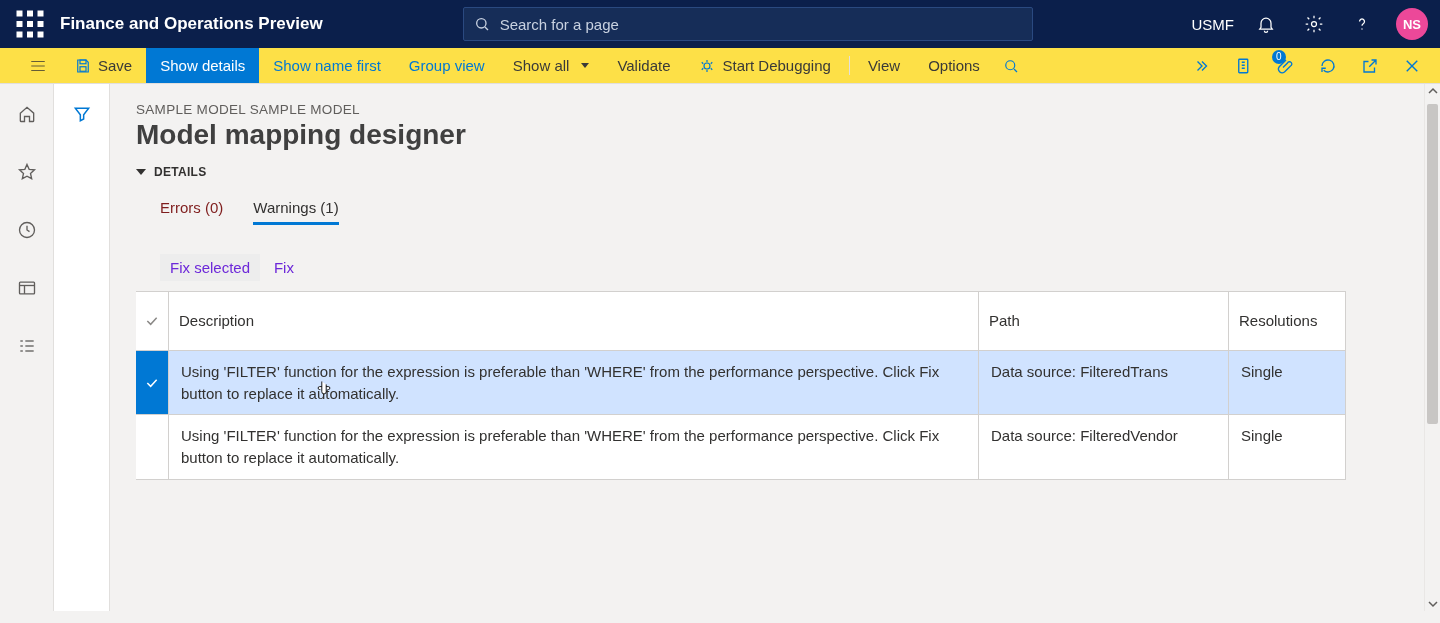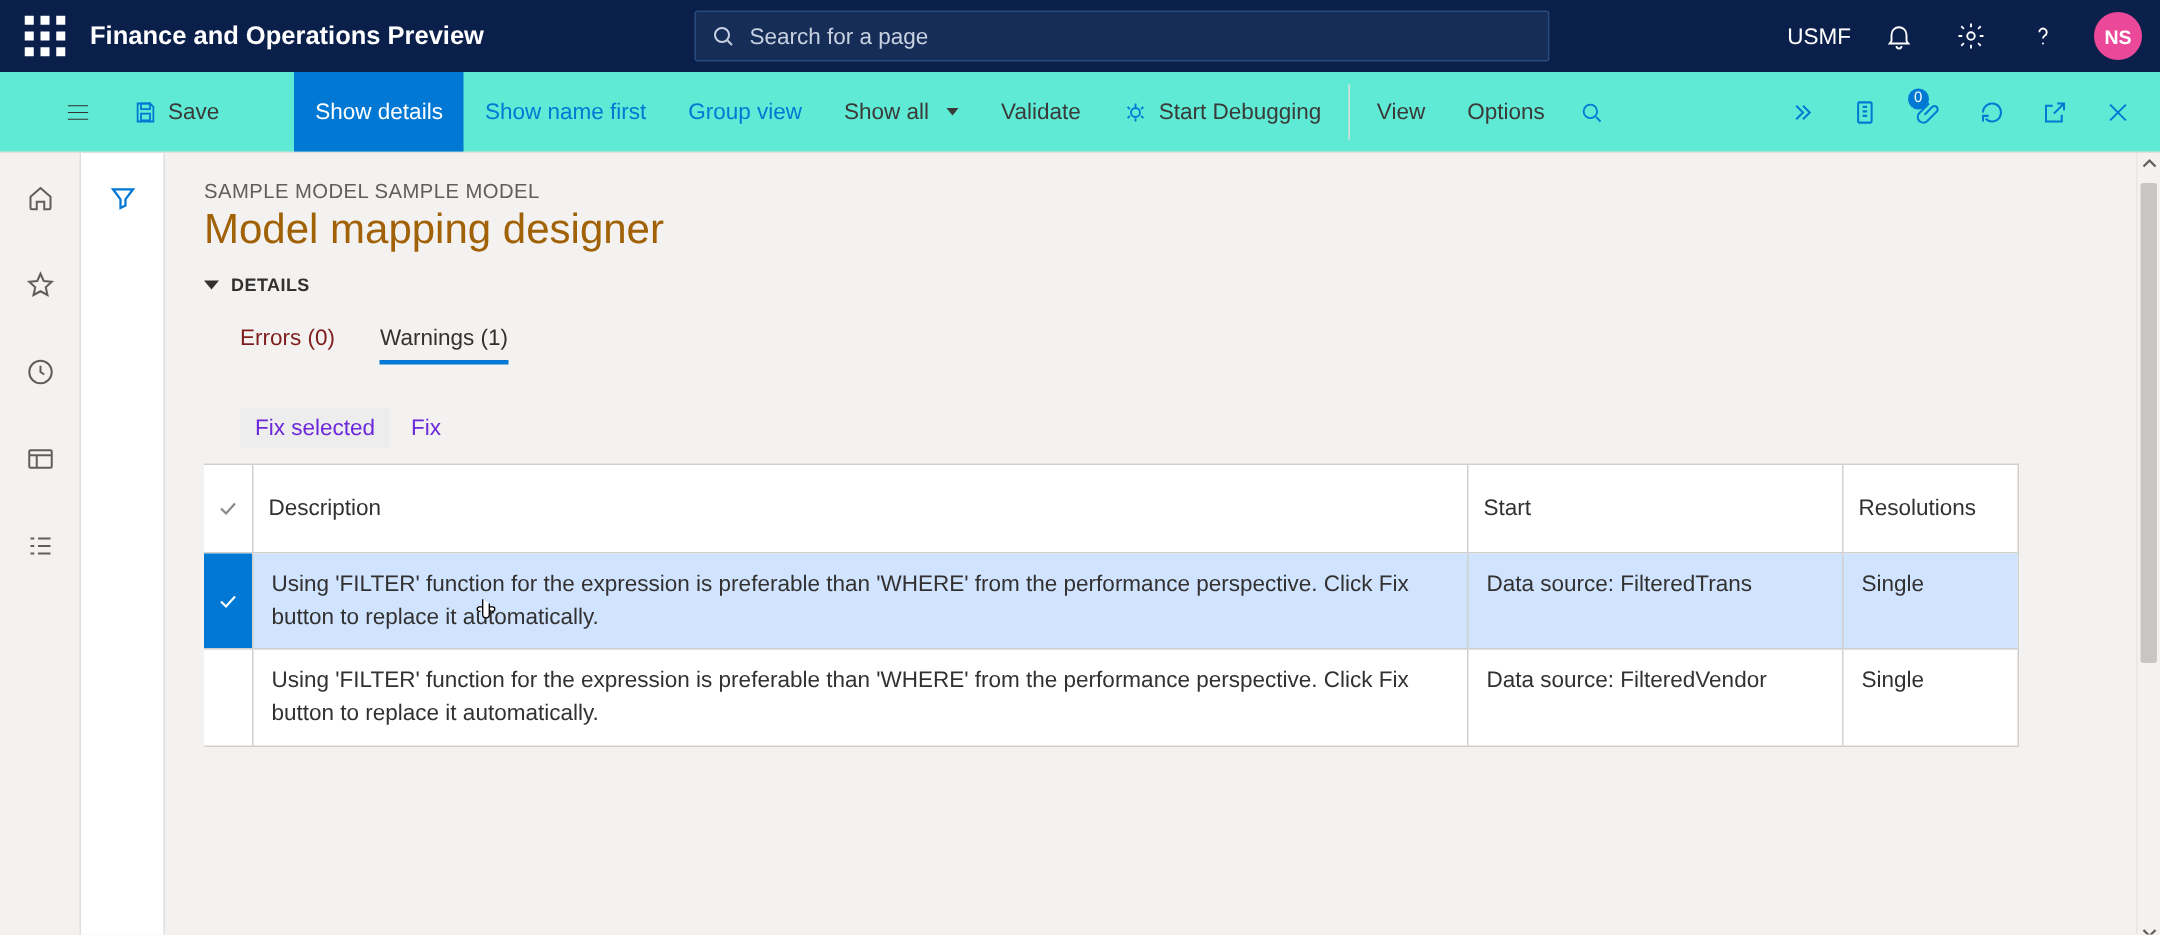--- a/index.html
+++ b/index.html
@@ -49,37 +49,37 @@
   .top-icon-btn svg { width:20px; height:20px; stroke:#fff; fill:none; stroke-width:1.5; }
   .avatar {
     width:32px; height:32px; border-radius:50%;
     background:#ec4899; color:#fff;
     display:flex; align-items:center; justify-content:center;
     font-size:13px; font-weight:600; margin-left:6px; cursor:pointer;
   }
 
   
   .commandbar {
-    height:54px; background:#5eead4;
+    height:36px; background:#fde047;
     border-bottom:1px solid #e1dfdd;
     display:flex; align-items:stretch;
-    padding-left:30px;
+    padding-left:16px;
   }
   .hamburger {
     width:44px; display:flex; align-items:center; justify-content:center; cursor:pointer;
   }
   .hamburger svg { width:18px; height:18px; stroke:#323130; }
   .cmd-group { display:flex; align-items:stretch; }
   .cmd-item {
     display:flex; align-items:center; padding:0 14px; gap:6px;
     font-size:15px; color:#3a3a38; cursor:pointer; white-space:nowrap;
   }
   .cmd-item svg { width:18px; height:18px; stroke:#0078d4; fill:none; stroke-width:1.6; }
   .cmd-item.save svg { stroke:#0078d4; }
-  .cmd-item.primary { background:#0078d4; color:#fff;margin-left:36px; }
+  .cmd-item.primary { background:#0078d4; color:#fff; }
   .cmd-item.link { color:#0078d4; }
   .cmd-item.dropdown::after {
      content:""; display:inline-block; margin-left:6px;
      border-left:4px solid transparent; border-right:4px solid transparent; border-top:5px solid #3a3a38;
   }
   .vdiv { width:1px; background:#e1dfdd; margin:8px 4px; }
   .commandbar .flexspace { flex:1; }
   .right-icons { display:flex; align-items:center; padding-right:10px; gap:6px; }
   .right-icons .icon-btn {
     width:36px; height:36px; display:flex; align-items:center; justify-content:center; cursor:pointer; position:relative;
@@ -108,21 +108,21 @@
   .filterstrip .filter-btn { width:32px; height:32px; display:flex; align-items:center; justify-content:center; cursor:pointer; }
   .filterstrip svg { width:20px; height:20px; stroke:#0078d4; fill:none; stroke-width:1.8; }
 
   .content {
     flex:1; background:#f3f2f1; position:relative; overflow:hidden;
   }
   .content-inner {
     padding: 18px 26px 0 26px;
   }
   .breadcrumb { color:#605e5c; font-size:13.5px; letter-spacing:0.3px; }
-  .title { font-size:28px; font-weight:400; color:#a16207; margin-top:2px; }
+  .title { font-size:28px; font-weight:700; color:#404040; margin-top:2px; }
 
   .details-header {
     margin-top:14px; font-size:12px; font-weight:700; letter-spacing:0.3px; color:#323130;
     display:flex; align-items:center; gap:6px; cursor:pointer;
   }
   .details-header::before {
     content:""; display:inline-block;
     border-left:5px solid transparent; border-right:5px solid transparent; border-bottom:6px solid #323130;
     transform: rotate(180deg);
     margin-right:2px;
@@ -415,21 +415,21 @@
       </div>
 
       <div class="warn-table">
         <div class="wt-row wt-header">
           <div class="cell check">
             <svg viewBox="0 0 24 24">
                 <polyline points="5,12 10,17 19,7"></polyline>
               </svg>
           </div>
           <div class="cell desc">Description</div>
-          <div class="cell path">Start</div>
+          <div class="cell path">Path</div>
           <div class="cell res">Resolutions</div>
         </div>
         <div id="grid-rows">
             <div class="wt-row selected">
     <div class="cell check">
       <svg viewBox="0 0 24 24">
                   <polyline points="5,12 10,17 19,7"></polyline>
                 </svg>
     </div>
     <div class="cell desc">Using 'FILTER' function for the expression is preferable than 'WHERE' from the performance perspective. Click Fix button to replace it automatically.</div>

